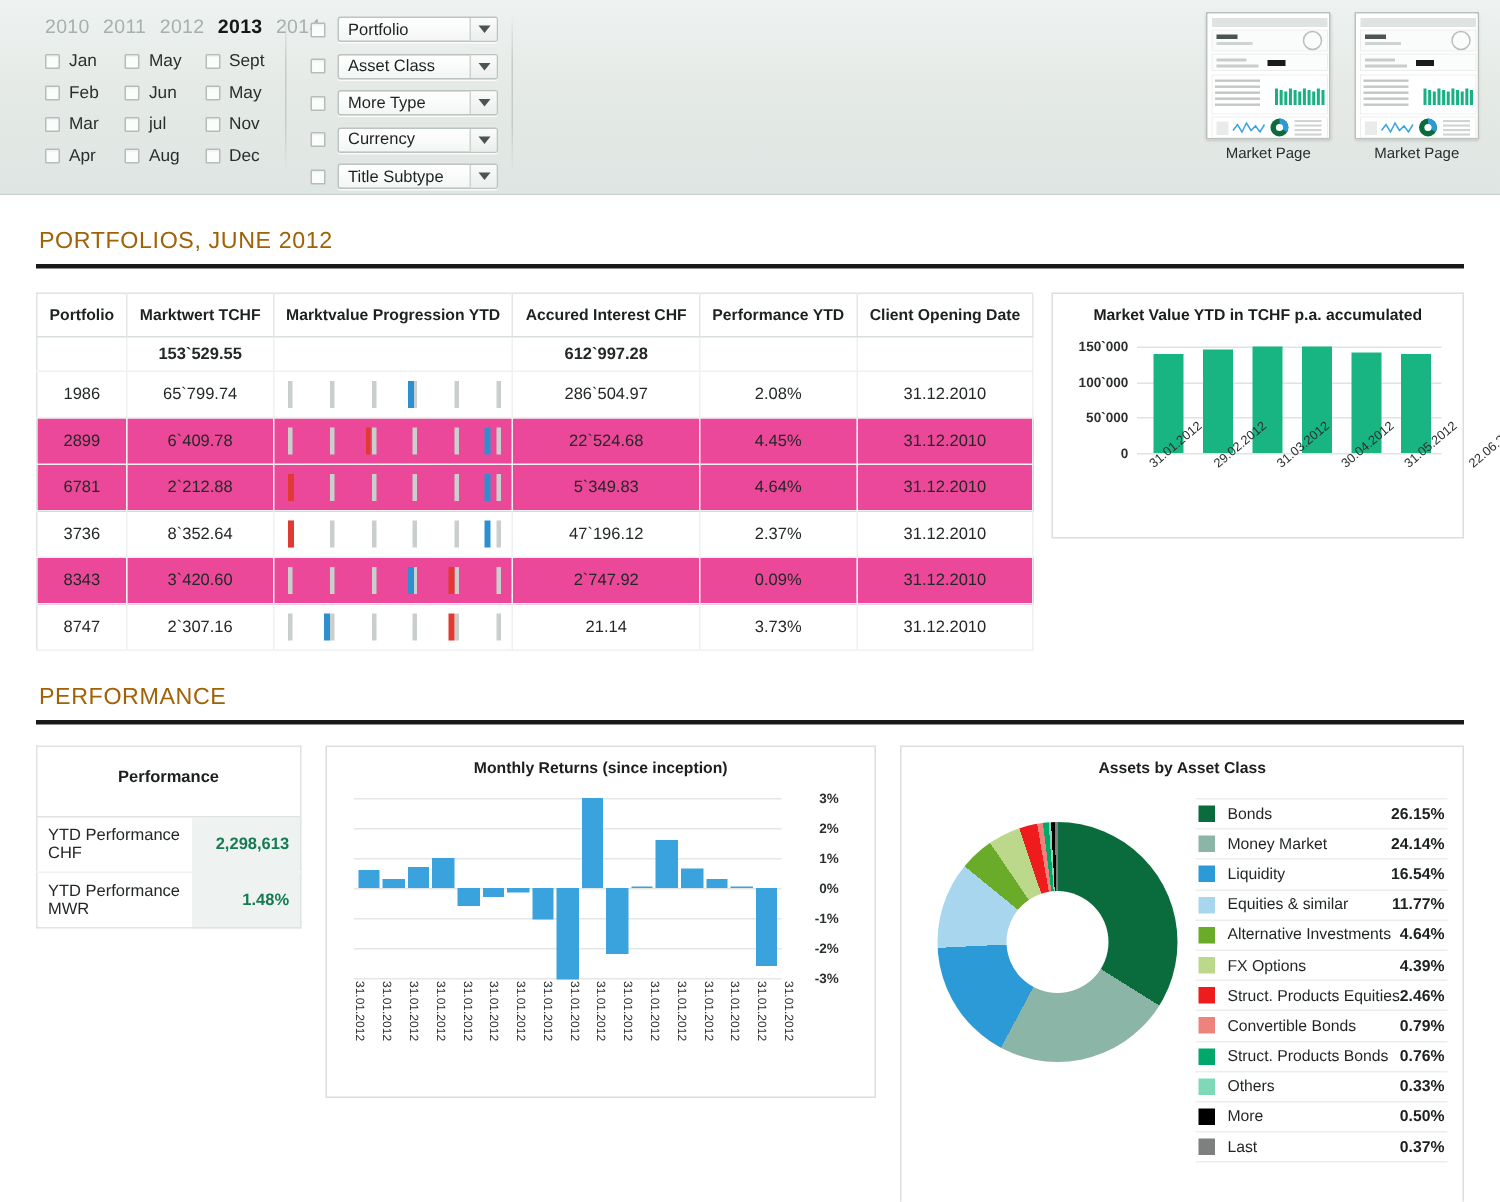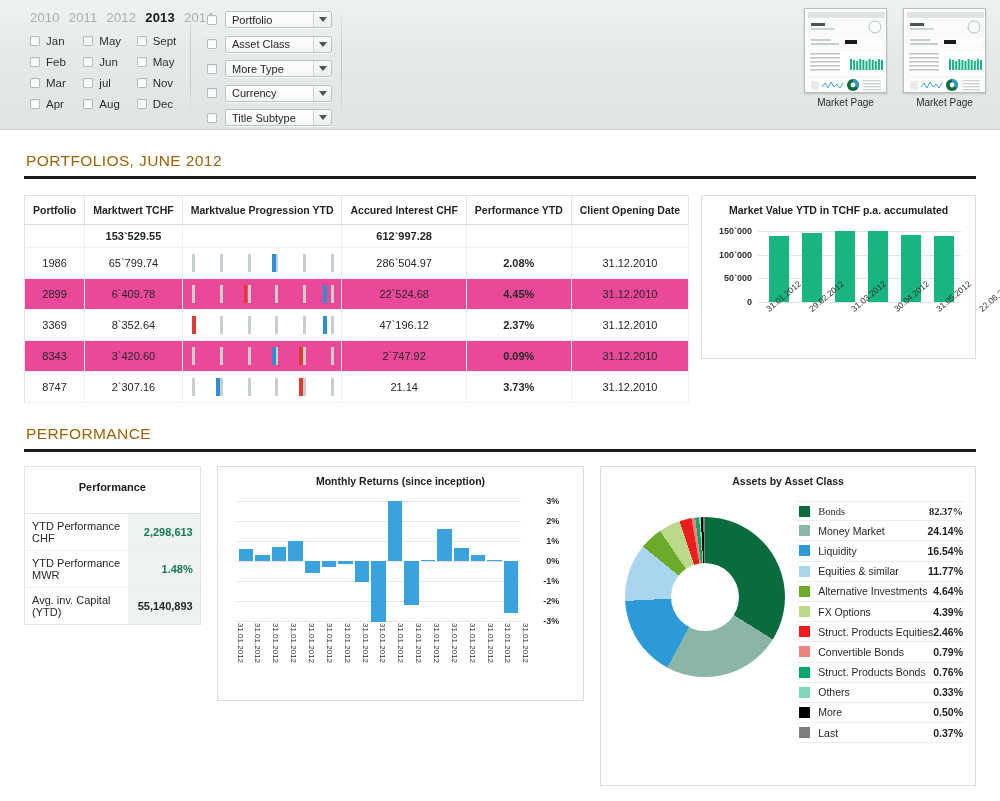--- a/index.html
+++ b/index.html
@@ -98,21 +98,21 @@
     border-right:1px solid #e3e8e6; border-bottom:1px solid #d7dedb;
     background:#fff; text-align:center; white-space:nowrap;
   }
   table.pf td{
     padding:5px 8px; border-right:1px solid #eef1f0; border-bottom:1px solid #eef1f0;
     color:#232826; white-space:nowrap;text-align:center;
   }
   table.pf tr.alt td{ background:#ec4899; }
   table.pf tr.total td{ font-weight:bold; }
   .c-left{ text-align:left; } .c-right{ text-align:right; }
-  .perf{ color:#167a52; font-weight:bold; text-align:right;margin-left:12px; }
+  .perf{ color:#167a52; font-weight:normal; text-align:right;margin-left:12px; }
   .spark{ position:relative; height:20px; }
   .spark i{ position:absolute; top:1px; width:3px; height:18px; background:#c9cfcd; }
   .spark i.up{ background:#2d8fd0; width:3.5px; z-index:2; }
   .spark i.dn{ background:#e03a33; width:3.5px; z-index:2; }
 
   
   .card{ background:#fff; border:1px solid #ddd; }
   .mv-card{ width:310px; height:164px; padding:8px 10px 6px 10px; position:relative; }
   .card-title{ font-size:10.5px; font-weight:bold; color:#1b1f1e; text-align:center; }
   .mv-plot{ position:relative; margin:10px 0 0 46px; height:76px; border-left:0; }
@@ -154,21 +154,21 @@
                   text-align:left; white-space:nowrap; margin:0 1px; }
 
   .pie-card{ width:377px; height:320px; padding:8px 10px; position:relative; }
   .pie-wrap{ display:flex; margin-top:12px; }
   .donut{ width:160px; height:160px; margin:18px 0 0 14px; position:relative; flex:none; }
   .donut .hole{ position:absolute; left:50%; top:50%; width:68px; height:68px;
                 margin:-34px 0 0 -34px; background:#fff; border-radius:50%; }
   .legend{ flex:1; margin-left:12px; margin-top:2px; }
   .lrow{ display:flex; align-items:center; padding:3.6px 2px; border-bottom:1px solid #eceeed;
          font-size:10.5px; }
-  .lrow:first-child{ border-top:1px solid #eceeed;font-family:Liberation Serif, serif; }
+  .lrow:first-child{ border-top:1px solid #eceeed; }
   .sw{ width:11px;height:11px;flex:none;margin-right:8px; }
   .lname{ flex:1; color:#1f2422; white-space:nowrap; }
   .lval{ font-weight:bold; color:#1b1f1e; }
 </style>
 </head>
 <body>
 
 <div class="filterbar">
 
   <div class="col-dates">
@@ -450,22 +450,41 @@
               <i style="left:78.6%"></i>
               <i style="left:98%"></i>
               <i class="dn" style="left:37%"></i>
               <i class="up" style="left:93%"></i>
             </div>
           </td>
     <td class="c-right">22`524.68</td>
     <td class="perf">4.45%</td>
     <td class="c-right">31.12.2010</td>
   </tr>
+        <tr class="alt">
+    <td class="c-left">6781</td>
+    <td class="c-right">2`212.88</td>
+    <td>
+            <div class="spark">
+              <i style="left:1%"></i>
+              <i style="left:20.4%"></i>
+              <i style="left:39.8%"></i>
+              <i style="left:59.199999999999996%"></i>
+              <i style="left:78.6%"></i>
+              <i style="left:98%"></i>
+              <i class="dn" style="left:1%"></i>
+              <i class="up" style="left:93%"></i>
+            </div>
+          </td>
+    <td class="c-right">5`349.83</td>
+    <td class="perf">4.64%</td>
+    <td class="c-right">31.12.2010</td>
+  </tr>
         <tr class="">
-    <td class="c-left">3369</td>
+    <td class="c-left">3736</td>
     <td class="c-right">8`352.64</td>
     <td>
             <div class="spark">
               <i style="left:1%"></i>
               <i style="left:20.4%"></i>
               <i style="left:39.8%"></i>
               <i style="left:59.199999999999996%"></i>
               <i style="left:78.6%"></i>
               <i style="left:98%"></i>
               <i class="dn" style="left:1%"></i>
@@ -567,24 +586,20 @@
       </thead>
     <tbody id="ptblbody">
         <tr>
      <td class="k">YTD Performance CHF</td>
      <td class="v green">2,298,613</td>
    </tr>
         <tr>
      <td class="k">YTD Performance MWR</td>
      <td class="v green">1.48%</td>
    </tr>
-        <tr>
-     <td class="k">Avg. inv. Capital (YTD)</td>
-     <td class="v ">55,140,893</td>
-   </tr>
       </tbody>
   </table>
 
   <div class="card mr-card">
     <div class="card-title">Monthly Returns (since inception)</div>
     <div class="mr-plot" id="mrplot">
         <div class="gl" style="top:100%">
        <span class="ylab" style="right:-38px">-3%</span>
      </div>
         <div class="gl" style="top:83.33333333333334%">
@@ -683,21 +698,21 @@
   <div class="card pie-card">
     <div class="card-title">Assets by Asset Class</div>
     <div class="pie-wrap">
       <div class="donut" id="donut" style="background: conic-gradient(rgb(10, 107, 61) 0deg, rgb(10, 107, 61) 121.987deg, rgb(139, 181, 166) 121.987deg, rgb(139, 181, 166) 208.141deg, rgb(43, 154, 214) 208.141deg, rgb(43, 154, 214) 267.172deg, rgb(169, 214, 239) 267.172deg, rgb(169, 214, 239) 309.178deg, rgb(106, 171, 42) 309.178deg, rgb(106, 171, 42) 325.738deg, rgb(188, 216, 138) 325.738deg, rgb(188, 216, 138) 341.406deg, rgb(238, 28, 28) 341.406deg, rgb(238, 28, 28) 350.185deg, rgb(240, 130, 126) 350.185deg, rgb(240, 130, 126) 353.005deg, rgb(0, 168, 107) 353.005deg, rgb(0, 168, 107) 355.717deg, rgb(127, 216, 184) 355.717deg, rgb(127, 216, 184) 356.895deg, rgb(0, 0, 0) 356.895deg, rgb(0, 0, 0) 358.679deg, rgb(125, 128, 127) 358.679deg, rgb(125, 128, 127) 360deg); border-radius: 50%;">
         <div class="hole"></div>
       </div>
       <div class="legend" id="legend">
           <div class="lrow">
      <span class="sw" style="background:#0a6b3d"></span>
      <span class="lname">Bonds</span>
-     <span class="lval">82.37%</span>
+     <span class="lval">26.15%</span>
    </div>
           <div class="lrow">
      <span class="sw" style="background:#8bb5a6"></span>
      <span class="lname">Money Market</span>
      <span class="lval">24.14%</span>
    </div>
           <div class="lrow">
      <span class="sw" style="background:#2b9ad6"></span>
      <span class="lname">Liquidity</span>
      <span class="lval">16.54%</span>

